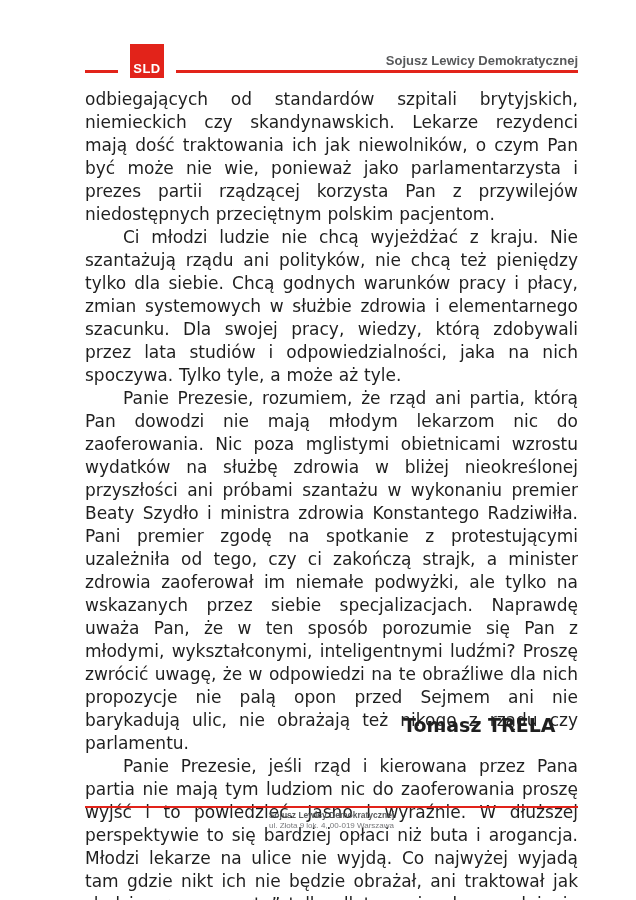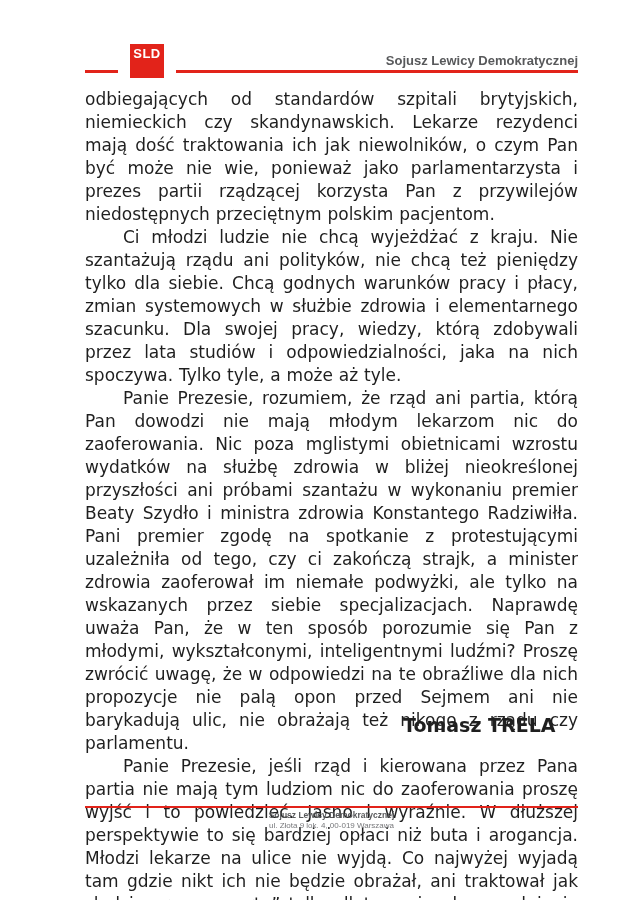--- a/index.html
+++ b/index.html
@@ -23,21 +23,21 @@
   .logo {
     position: absolute;
     left: 130px; top: 44px;
     width: 34px; height: 34px;
     background: #e2231a;
     color: #ffffff;
     display: flex;
     align-items: flex-end;
     justify-content: center;
     box-sizing: border-box;
-    padding-bottom: 18px;
+    padding-bottom: 3px;
     font-family: "Liberation Sans", sans-serif;
     font-weight: bold;
     font-size: 13px;
     letter-spacing: 0.5px;
     line-height: 1;
   }
   .org-name {
     position: absolute;
     top: 53px;
     right: 58px;

